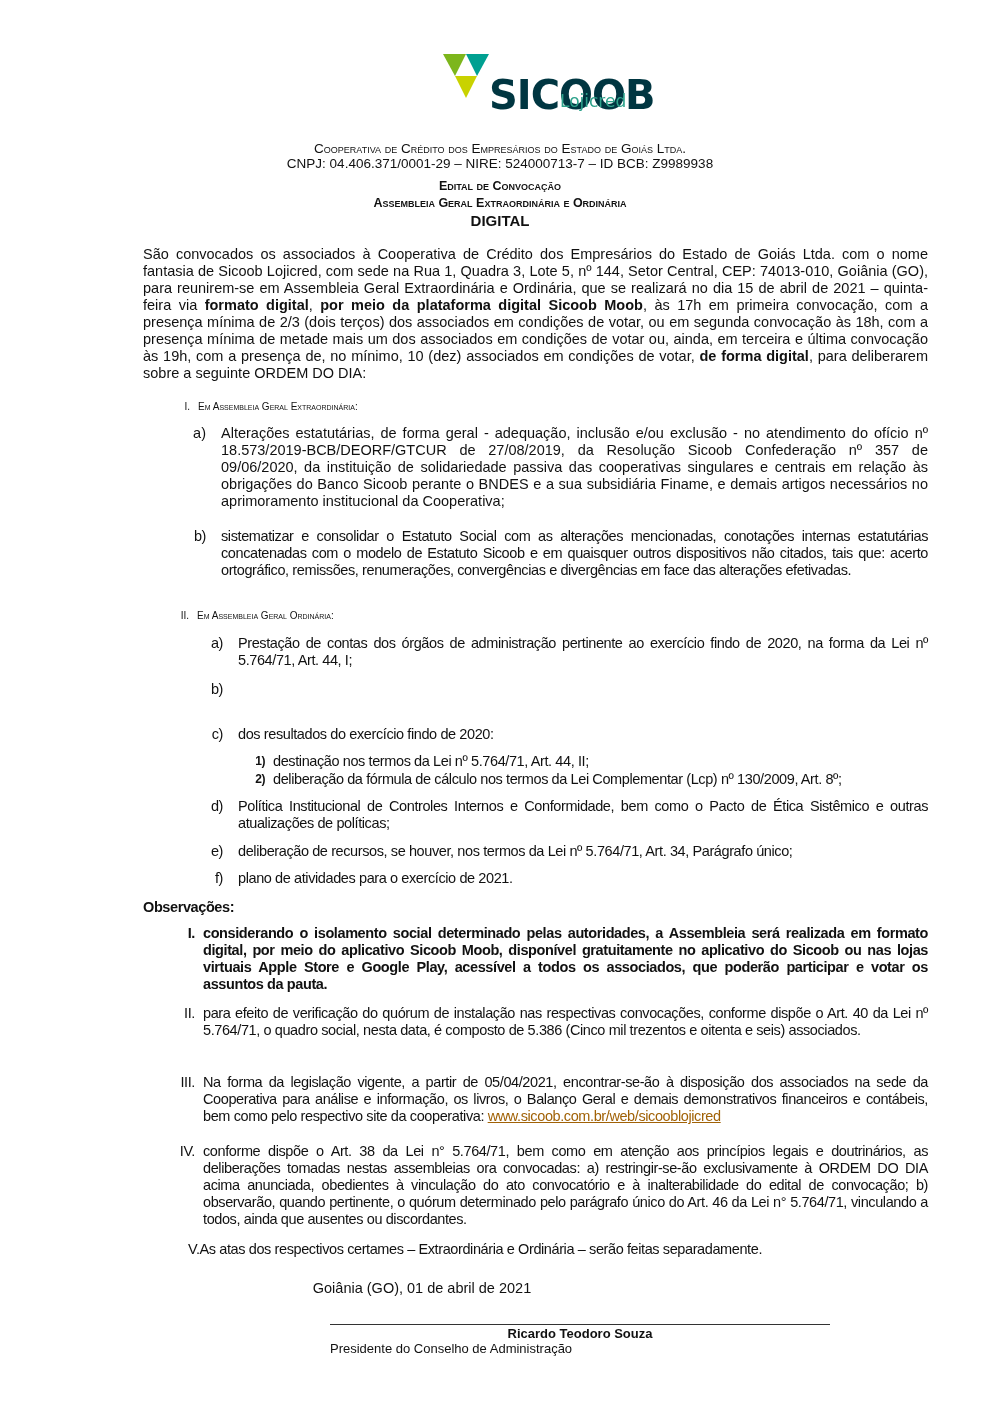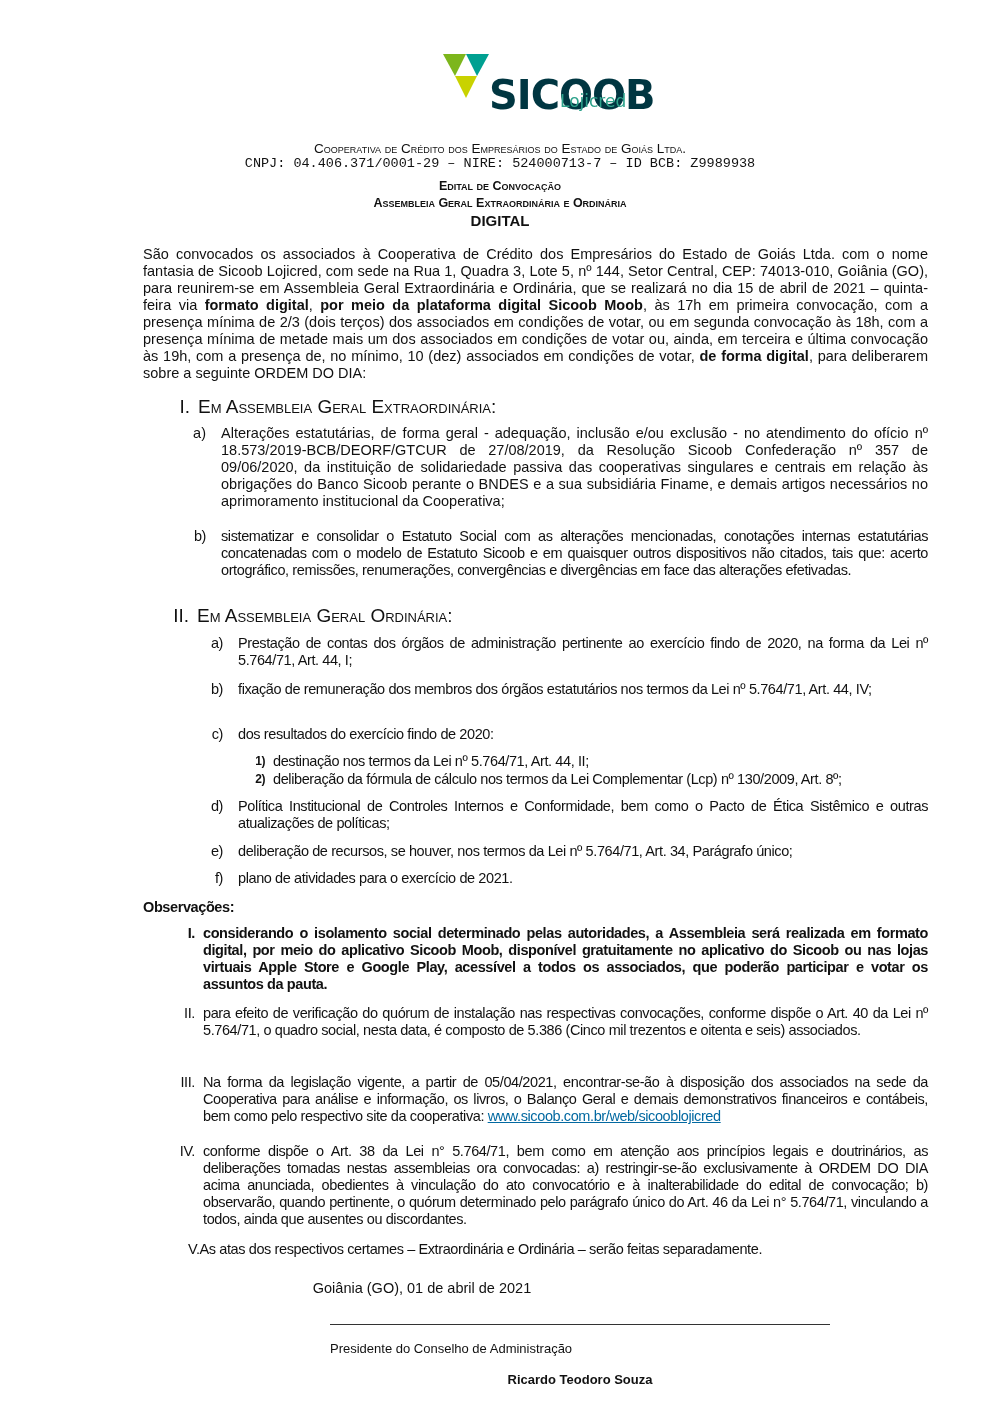--- a/index.html
+++ b/index.html
@@ -4,39 +4,39 @@
 <style>
   html, body { margin:0; padding:0; background:#ffffff; }
   body { width:1000px; height:1414px; position:relative; font-family:"Liberation Sans", sans-serif; color:#111; overflow:hidden; }
   .logo { position:absolute; left:443px; top:52px; width:190px; height:62px; }
   .logo svg { position:absolute; left:0; top:2px; }
   .logo .brand { position:absolute; left:46px; top:-4px; font-weight:bold; font-size:40px; color:#003641; letter-spacing:-1px; font-family:"DejaVu Sans", sans-serif;margin-top:24px; }
   .logo .sub { position:absolute; left:117px; top:39px; font-size:17px; color:#2fa38c; font-family:"DejaVu Sans", sans-serif; }
 
   .hdr { position:absolute; left:0; width:1000px; text-align:center; font-size:13.5px; line-height:16px; }
   .hdr1 { top:141px; font-variant:small-caps; }
-  .hdr2 { top:156px;font-family:Liberation Mono, monospace; }
+  .hdr2 { top:156px; }
   .title { position:absolute; left:0; width:1000px; text-align:center; font-weight:bold; font-size:12.5px; font-variant:small-caps; line-height:17px; }
   .t1 { top:178px; } .t2 { top:195px; } .t3 { top:212px; font-size:15px; }
 
   .para { position:absolute; left:143px; width:785px; font-size:14.5px; line-height:17px; text-align:justify; }
   .p-intro { top:246px; }
-  .sect { position:absolute; font-size:19px; line-height:17px; }
+  .sect { position:absolute; font-size:10px; line-height:17px; }
   .sect .num { display:inline-block; width:20px; text-align:right; margin-right:8px; }
   .sect .label { font-variant:small-caps; }
 
   .item { position:absolute; font-size:14.5px; line-height:17px; text-align:justify; }
   .item .m { position:absolute; text-align:right; }
   .nar { font-family:"Liberation Sans Narrow","Liberation Sans", sans-serif; letter-spacing:-0.4px; }
   .b { font-weight:bold; }
-  a.link { color:#0369a1; text-decoration:underline; }
+  a.link { color:#a16207; text-decoration:underline; }
 
   .sig-place { position:absolute; left:0; width:844px; text-align:center; top:1280px; font-size:14.5px; }
   .sig-line { position:absolute; left:330px; top:1324px; width:500px; height:1px; background:#333; }
-  .sig-name { position:absolute; left:330px; width:500px; text-align:center; top:1326px; font-size:13px; font-weight:bold;margin-top:46px; }
+  .sig-name { position:absolute; left:330px; width:500px; text-align:center; top:1326px; font-size:13px; font-weight:bold; }
   .sig-role { position:absolute; left:330px; width:500px; text-align:left; top:1341px; font-size:13px; }
 </style>
 </head>
 <body>
 
 <div class="logo">
   <svg width="46" height="44" viewBox="0 0 46 44">
     <polygon points="0,0 23,0 12,22" fill="#7db61c"></polygon>
     <polygon points="23,0 46,0 34,22" fill="#00a091"></polygon>
     <polygon points="12,22 34,22 23,44" fill="#c9d200"></polygon>
@@ -71,21 +71,20 @@
 <div class="sect" style="left:157px; top:607px;">
   <span class="num" style="width:32px;">II.</span><span class="label">Em Assembleia Geral Ordinária:</span>
 </div>
 
 <div class="item nar" style="left:238px; top:635px; width:690px;">
   <span class="m" style="left:-37px; width:22px;">a)</span>
   <span>Prestação de contas dos órgãos de administração pertinente ao exercício findo de 2020, na forma da Lei nº 5.764/71, Art. 44, I;</span>
 </div>
 <div class="item nar" style="left:238px; top:681px; width:690px;">
   <span class="m" style="left:-37px; width:22px;">b)</span>
-  <span>fixação de remuneração dos membros dos órgãos estatutários nos termos da Lei nº 5.764/71, Art. 44, IV;</span>
 </div>
 <div class="item nar" style="left:238px; top:726px; width:690px;">
   <span class="m" style="left:-37px; width:22px;">c)</span>
   <span>dos resultados do exercício findo de 2020:</span>
 </div>
 <div class="item nar" style="left:273px; top:753px; width:655px;">
   <span class="m b" style="left:-28px; width:20px; font-size:12px;">1)</span>
   <span>destinação nos termos da Lei nº 5.764/71, Art. 44, II;</span>
 </div>
 <div class="item nar" style="left:273px; top:771px; width:655px;">

